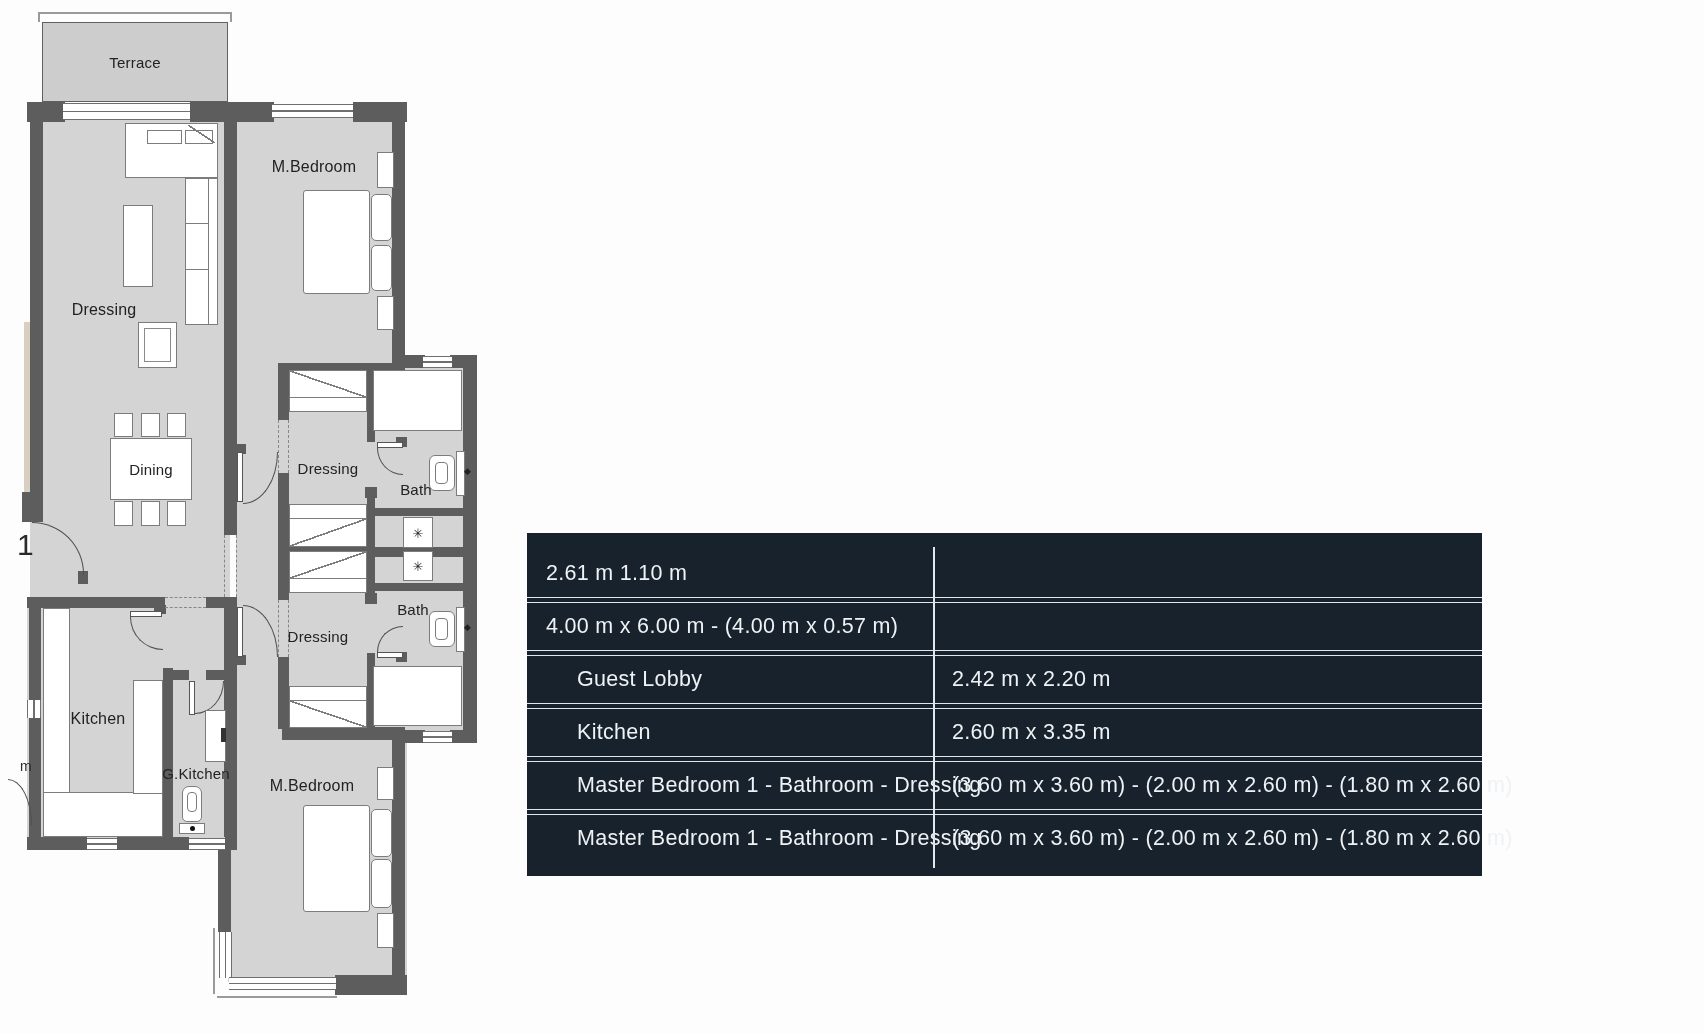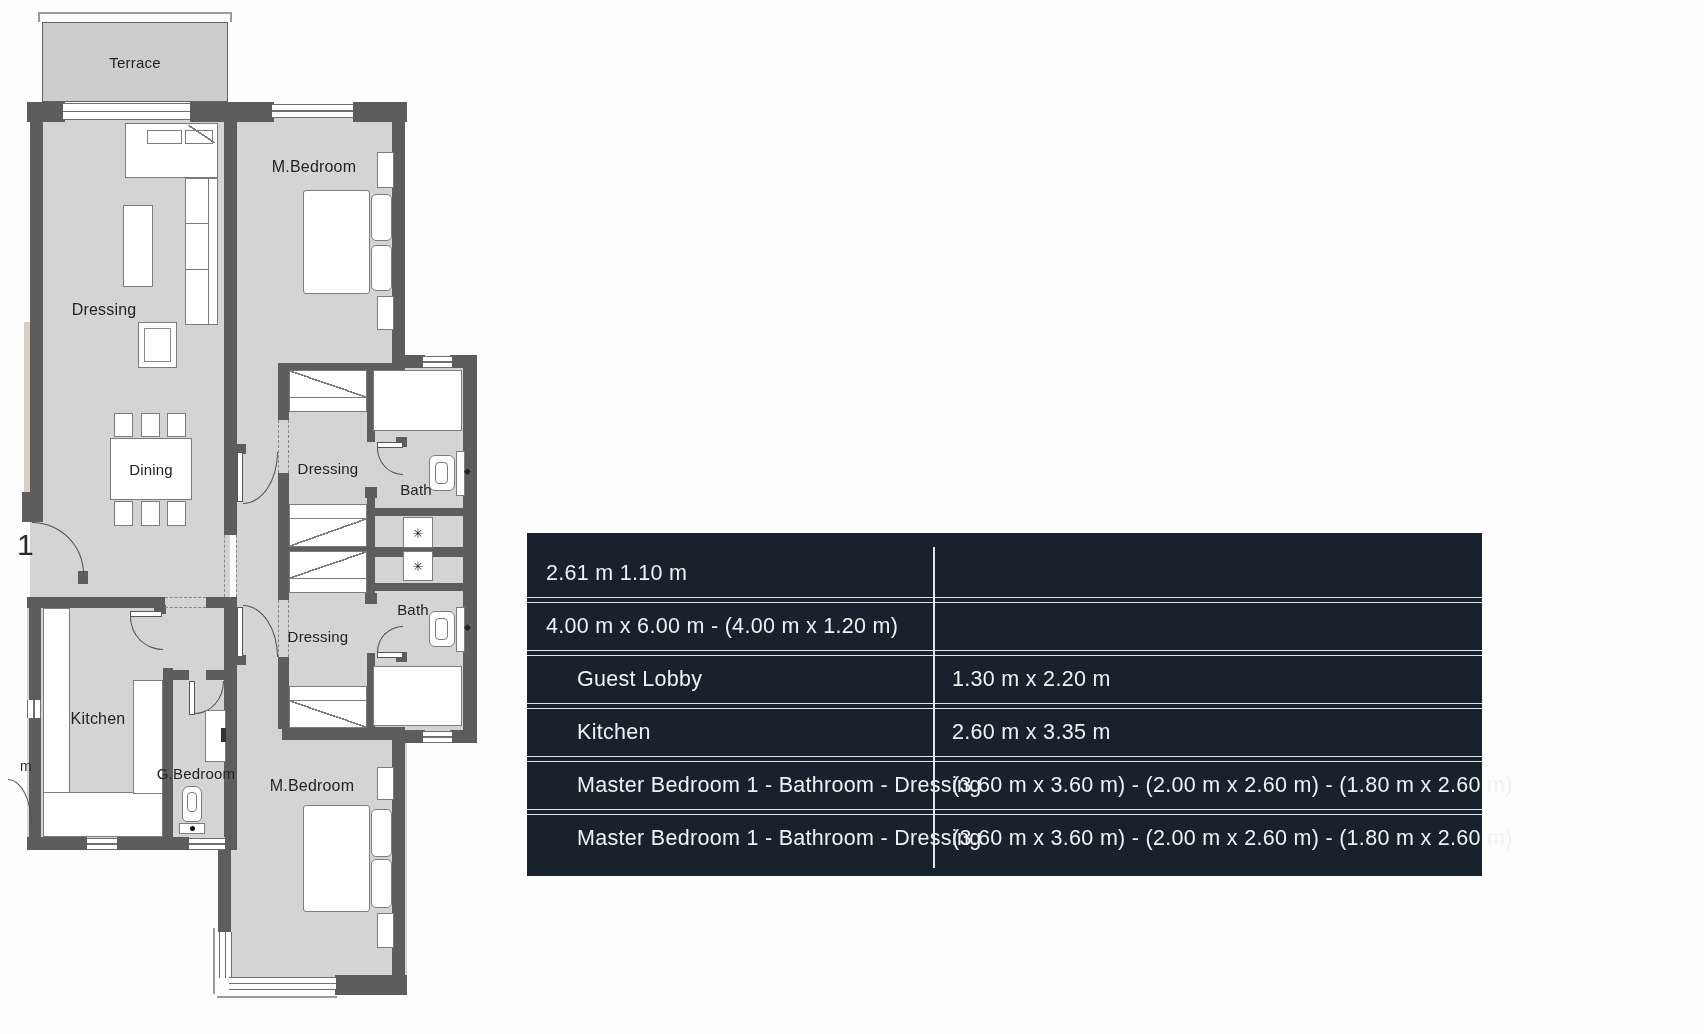--- a/index.html
+++ b/index.html
@@ -223,41 +223,41 @@
 
     <span class="rlabel" style="left:135px;top:62px;">Terrace</span>
     <span class="rlabel" style="left:314px;top:167px;font-size:16px;">M.Bedroom</span>
     <span class="rlabel" style="left:104px;top:310px;font-size:16px;">Dressing</span>
     <span class="rlabel" style="left:151px;top:469px;">Dining</span>
     <span class="rlabel" style="left:328px;top:468px;">Dressing</span>
     <span class="rlabel" style="left:416px;top:489px;">Bath</span>
     <span class="rlabel" style="left:318px;top:636px;">Dressing</span>
     <span class="rlabel" style="left:413px;top:609px;">Bath</span>
     <span class="rlabel" style="left:98px;top:719px;font-size:16px;">Kitchen</span>
-    <span class="rlabel" style="left:196px;top:773px;">G.Bedroom</span>
+    <span class="rlabel" style="left:196px;top:773px;">G.Kitchen</span>
     <span class="rlabel" style="left:312px;top:786px;font-size:16px;">M.Bedroom</span>
 
     <span class="edge-txt" style="left:17px;top:528px;font-size:30px;font-weight:500;">1</span>
     <span class="edge-txt" style="left:20px;top:758px;font-size:14px;">m</span>
   </div>
 
   <div class="dim-table" style="background: rgb(24, 34, 44); color: rgb(238, 242, 245);">
     <div class="col-divider"></div>
     <div id="rows">
         <div class="t-row">
           <span class="val">2.61 m 1.10 m</span>
         </div>
         <div class="t-sep"></div>
         <div class="t-row">
-          <span class="val">4.00 m x 6.00 m - (4.00 m x 1.20 m)</span>
+          <span class="val">4.00 m x 6.00 m - (4.00 m x 0.57 m)</span>
         </div>
         <div class="t-sep"></div>
         <div class="t-row">
           <span class="lab">Guest Lobby</span>
-          <span class="val">1.30 m x 2.20 m</span>
+          <span class="val">2.42 m x 2.20 m</span>
         </div>
         <div class="t-sep"></div>
         <div class="t-row">
           <span class="lab">Kitchen</span>
           <span class="val">2.60 m x 3.35 m</span>
         </div>
         <div class="t-sep"></div>
         <div class="t-row">
           <span class="lab">Master Bedroom 1 - Bathroom - Dressing</span>
           <span class="val">(3.60 m x 3.60 m) - (2.00 m x 2.60 m) - (1.80 m x 2.60 m)</span>

